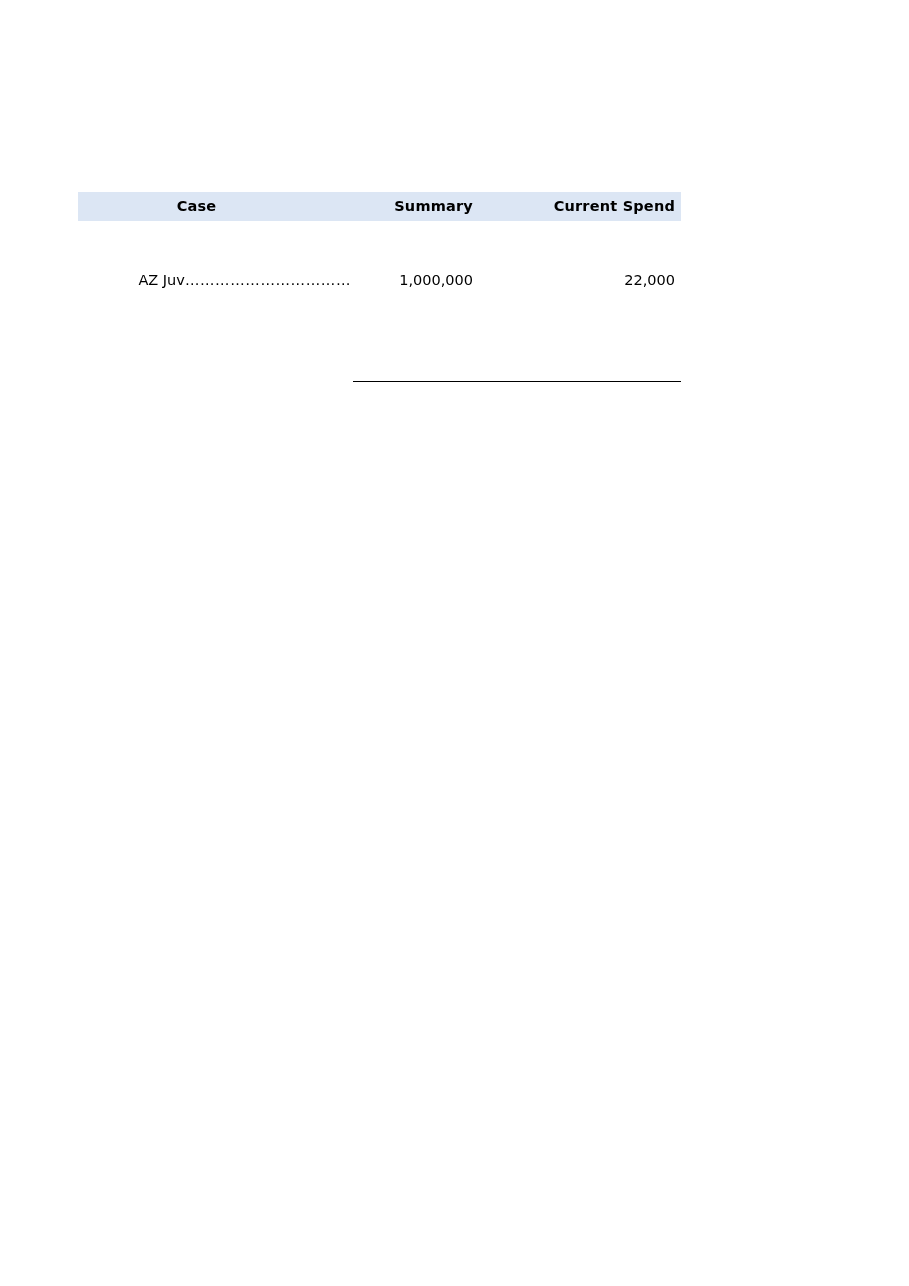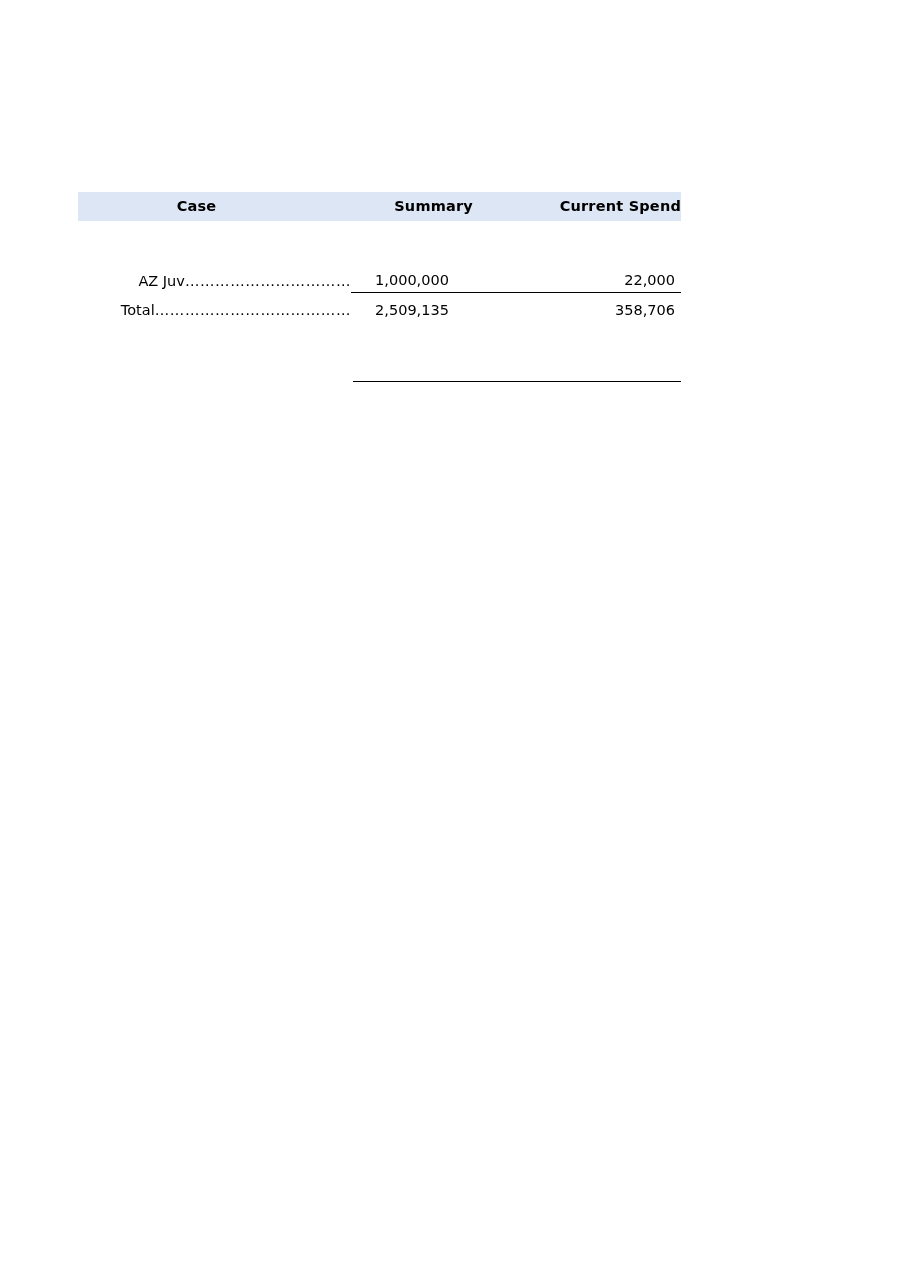--- a/index.html
+++ b/index.html
@@ -68,21 +68,21 @@
   thead th {
     background: #dce6f4;
     font-size: 14.5px;
     font-weight: bold;
     padding: 6px 0 7px 0;
     text-align: center;
     letter-spacing: 0.2px;
   }
   thead th.th-case   { text-align: center; padding-right: 36px; }
   thead th.th-budget { text-align: right; padding-right: 38px; }
-  thead th.th-spend  { text-align: right; }
+  thead th.th-spend  { text-align: right; padding-right: 6px; }
 
   tbody tr.spacer td {
     height: 47px;
     padding: 0;
     border: none;
   }
 
   tbody td {
     font-size: 14.5px;
     padding: 0;
@@ -93,21 +93,21 @@
     white-space: nowrap;
     overflow: hidden;
     height: 24px;
     line-height: 24px;
   }
   td.num-cell {
     text-align: right;
     height: 24px;
     line-height: 24px;
   }
-  td.budget-cell { padding-right: 38px; text-align: center; }
+  td.budget-cell { padding-right: 38px; }
   td.spend-cell  { padding-right: 6px; }
 
   
   .leader {
     display: inline;
   }
   .dots {
     letter-spacing: 0.6px;
   }
 
@@ -160,23 +160,18 @@
         <tr>
           <td class="case-cell"><span class="leader">AZ Juv</span><span class="dots">……………………………</span></td>
           <td class="num-cell budget-cell">1,000,000</td>
           <td class="num-cell spend-cell">22,000</td>
         </tr>
 
 
 
 
 
-        <tr class="total-row">
-          <td class="case-cell"><span class="leader">Total</span><span class="dots">…………………………………</span></td>
-          <td class="num-cell budget-cell">2,509,135</td>
-          <td class="num-cell spend-cell">358,706</td>
-        </tr>
       </tbody>
     </table>
     <div class="rule-overlay"></div>
   </div>
 
 </div>
 
 </body></html>

